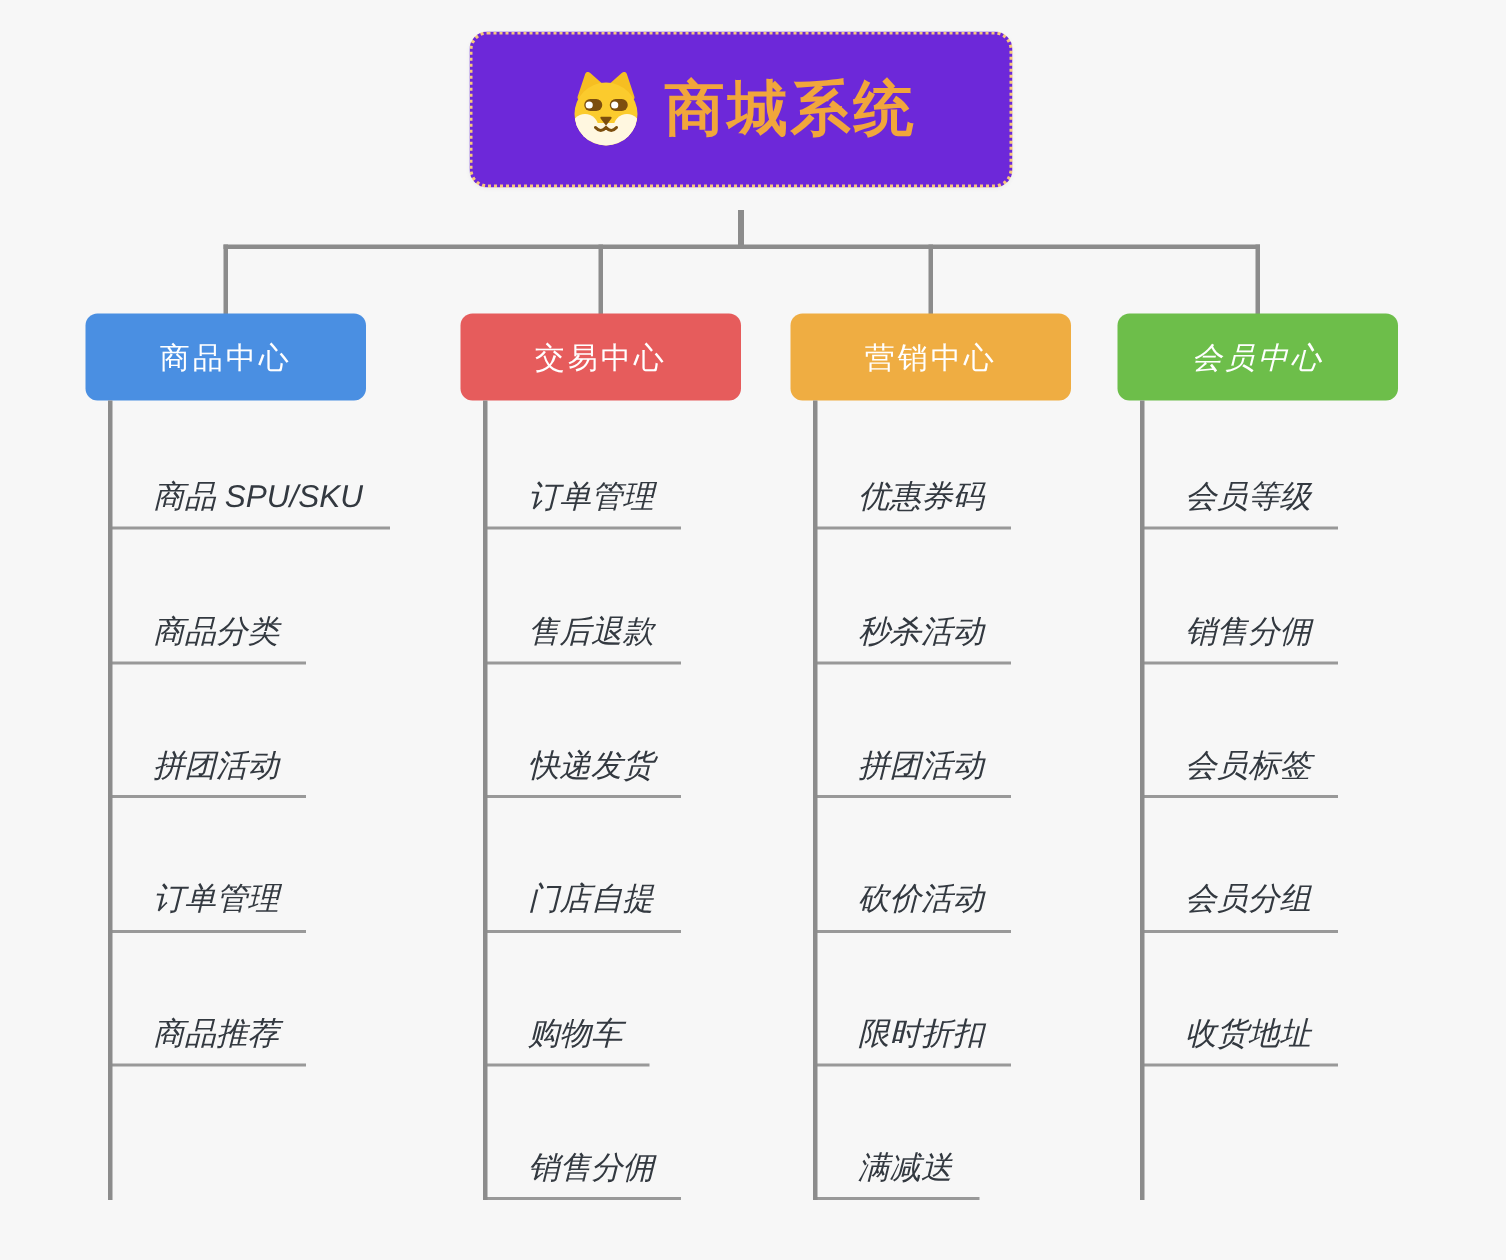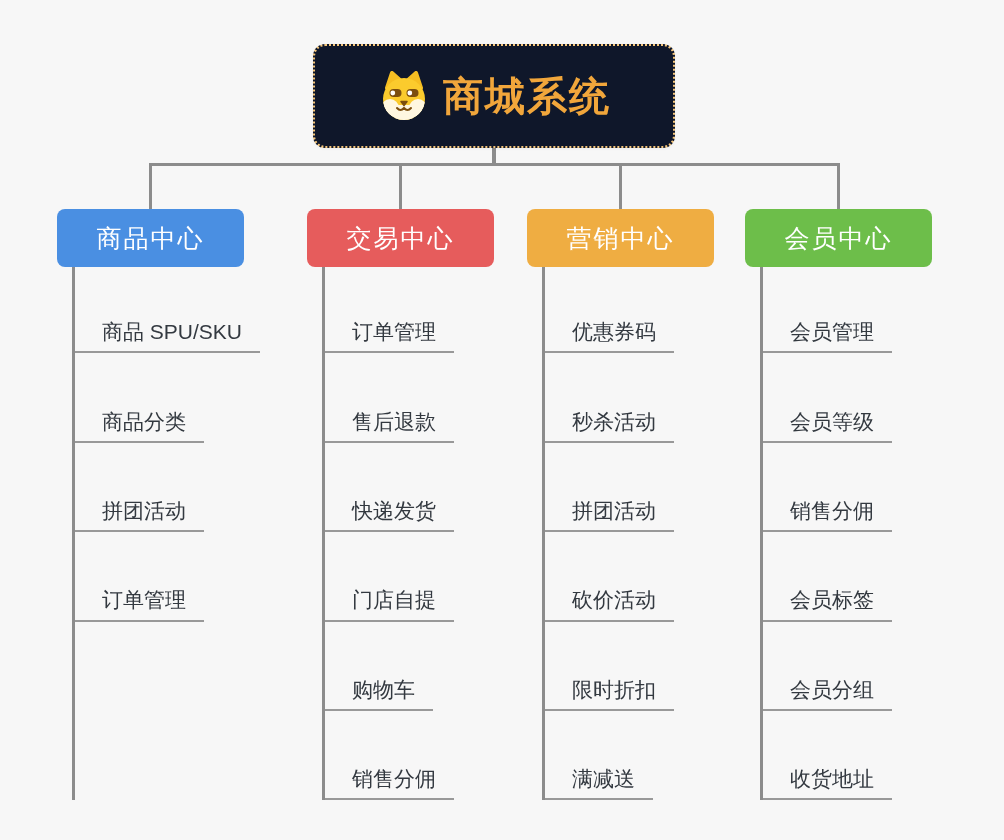--- a/index.html
+++ b/index.html
@@ -24,24 +24,24 @@
   .bus       { left: 149px; top: 163px; width: 691px; height: 3px; }
   .drop      { top: 163px; width: 3px; height: 47px; }
   .drop.d0   { left: 149px; }
   .drop.d1   { left: 399px; }
   .drop.d2   { left: 619px; }
   .drop.d3   { left: 837px; }
 
   
   .root-node {
     position: absolute;
-    left: 313px; top: 44px;
+    left: 313px; top: 21px;
     width: 362px; height: 104px;
     box-sizing: border-box;
-    background: #0f172a;
+    background: #6d28d9;
     border: 2px dotted #f6c77c;
     border-radius: 12px;
     display: flex;
     align-items: center;
     justify-content: center;
     gap: 12px;
     box-shadow: 0 1px 3px rgba(0,0,0,0.04);
   }
   .root-label {
     font-size: 40px;
@@ -65,21 +65,21 @@
   .branch.b3 { left: 745px; }
 
   .branch-node {
     width: 187px;
     height: 58px;
     border-radius: 8px;
     display: flex;
     align-items: center;
     justify-content: center;
     color: #ffffff;
-    font-size: 25px;
+    font-size: 20px;
     letter-spacing: 2px;
     white-space: nowrap;
   }
   .spine {
     position: absolute;
     left: 15px;
     top: 58px;
     width: 3px;
     height: 533px;
     background: #8c8c8c;
@@ -96,20 +96,21 @@
     margin-left: 15px;
   }
   .leaf {
     display: inline-block;
     padding: 0 18px 7px 30px;
     border-bottom: 2px solid #999999;
     font-size: 21px;
     color: #333940;
     line-height: 1.15;
     white-space: nowrap;
+    font-style: italic;
   }
 </style>
 </head>
 <body>
 
 <div class="canvas">
 
   <div class="line root-drop"></div>
   <div class="line bus"></div>
   <div class="line drop d0"></div>
@@ -155,20 +156,23 @@
         </li>
       <li>
           <span class="leaf">商品分类</span>
         </li>
       <li>
           <span class="leaf">拼团活动</span>
         </li>
       <li>
           <span class="leaf">订单管理</span>
         </li>
+      <li>
+          <span class="leaf">商品推荐</span>
+        </li>
     </ul>
   </div>
 
   <div class="branch b2">
     <div class="branch-node" style="background-color: rgb(239, 173, 66);">
       <span>营销中心</span>
     </div>
     <div class="spine"></div>
     <ul class="items">
       <li>
@@ -213,29 +217,26 @@
       <li>
           <span class="leaf">购物车</span>
         </li>
       <li>
           <span class="leaf">销售分佣</span>
         </li>
     </ul>
   </div>
 
   <div class="branch b3">
-    <div class="branch-node" style="background-color: rgb(109, 190, 74);">
+    <div class="branch-node" style="background-color: rgb(109, 190, 74); font-style: italic;">
       <span>会员中心</span>
     </div>
     <div class="spine"></div>
     <ul class="items">
       <li>
-          <span class="leaf">会员管理</span>
-        </li>
-      <li>
           <span class="leaf">会员等级</span>
         </li>
       <li>
           <span class="leaf">销售分佣</span>
         </li>
       <li>
           <span class="leaf">会员标签</span>
         </li>
       <li>
           <span class="leaf">会员分组</span>

